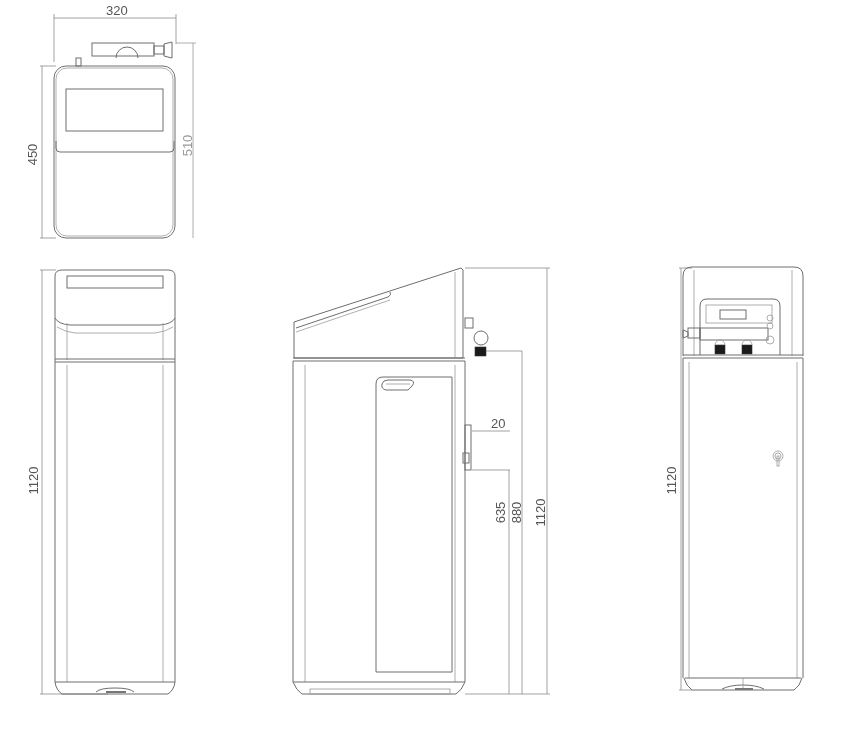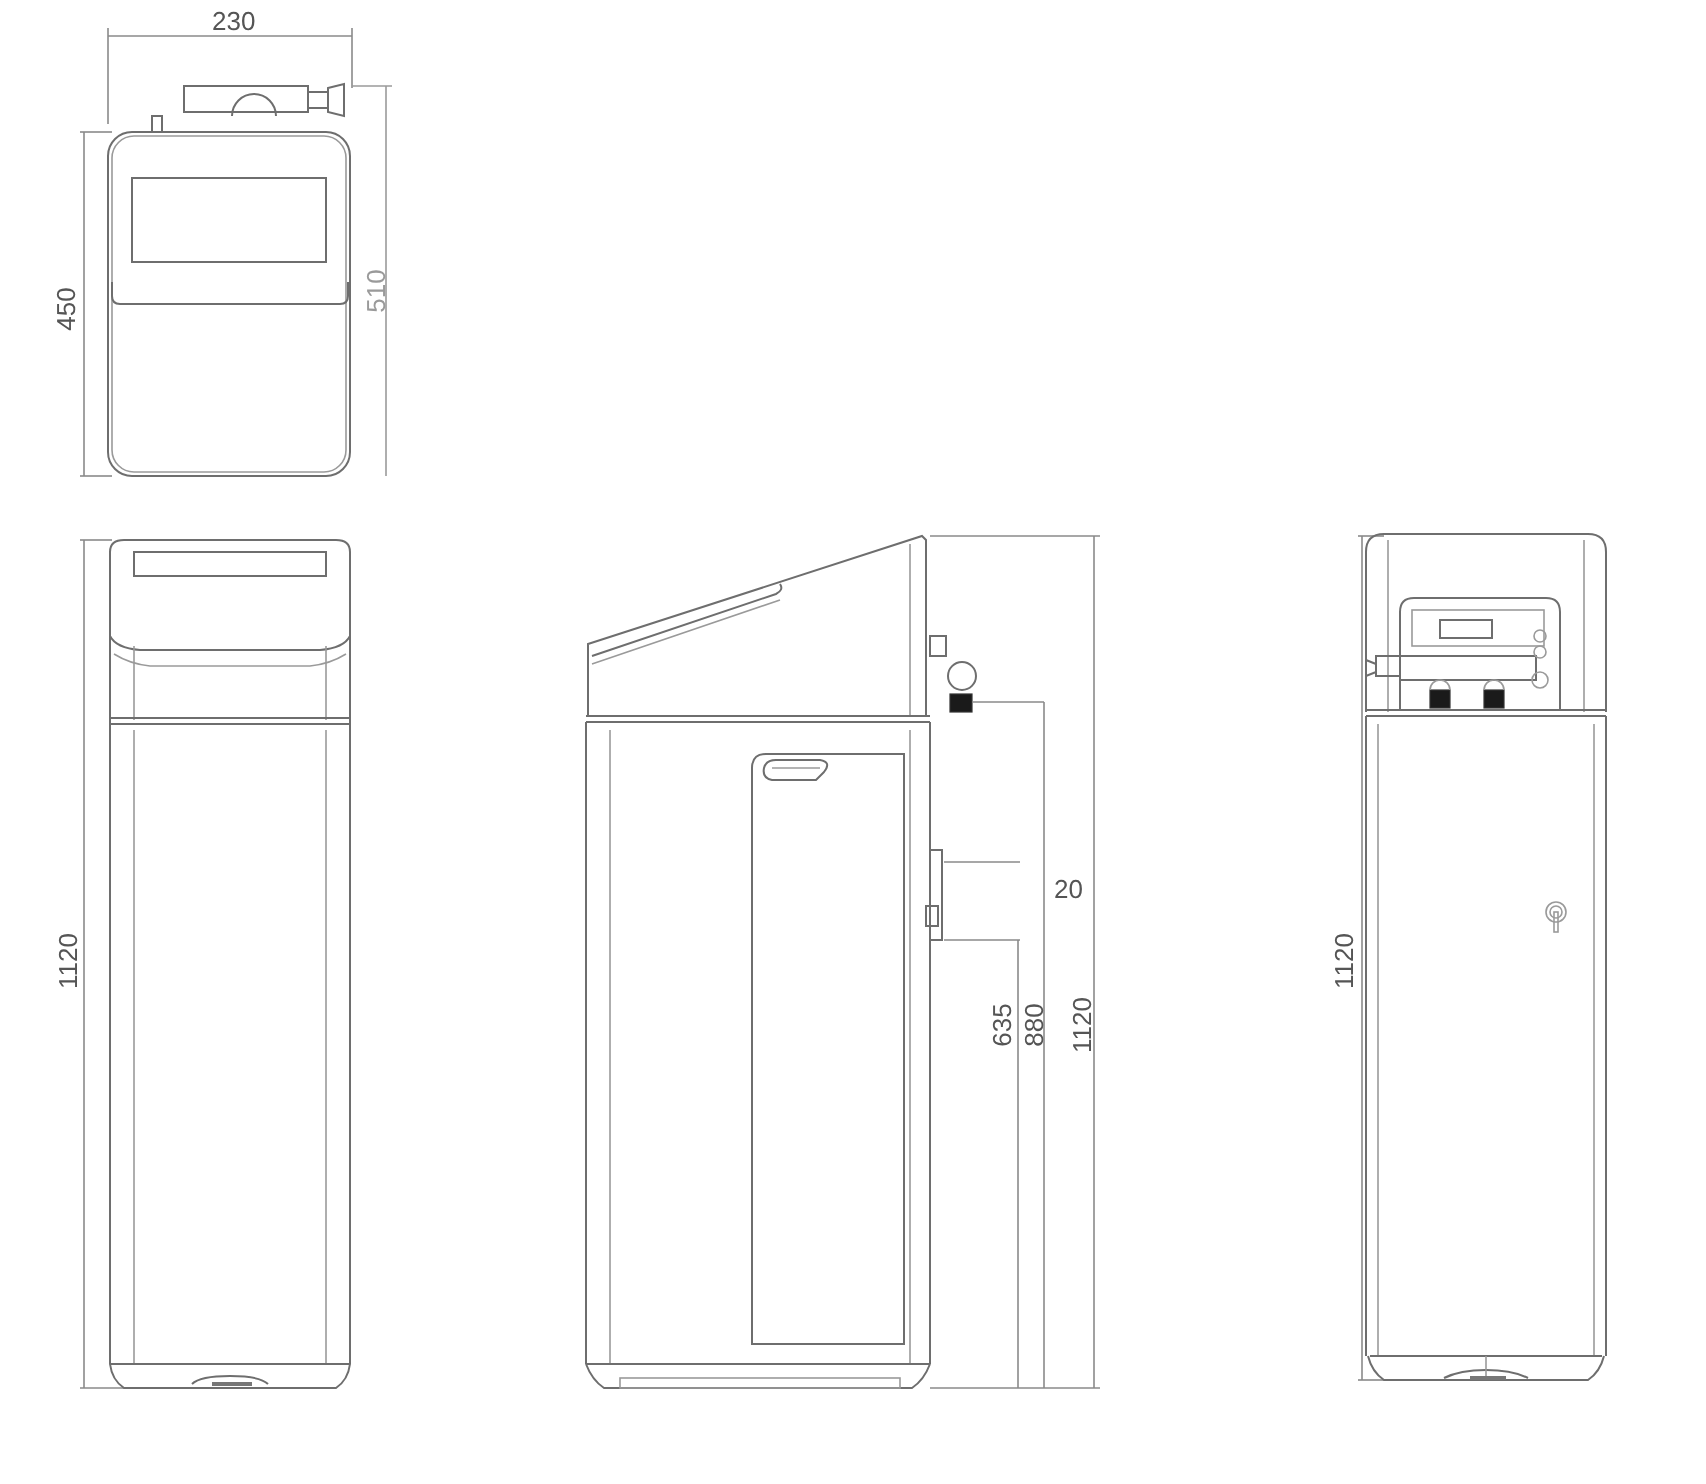--- a/index.html
+++ b/index.html
@@ -141,21 +141,21 @@
     <rect class="lt" x="777" y="456" width="2" height="10"></rect>
 
     <line class="ln" x1="685" y1="678" x2="801" y2="678"></line>
     <path class="ln" d="M684 678 Q686 686 692 690 L794 690 Q800 686 802 678"></path>
     <path class="ln" d="M722 689 Q730 685 743 685 Q756 685 764 689"></path>
     <line class="lt" x1="743" y1="678" x2="743" y2="690"></line>
     <rect x="735" y="688" width="18" height="2" fill="#777"></rect>
   </g>
 </svg>
 
-<div class="lbl" style="left:106px;top:4px;">230</div>
+<div class="lbl" style="left:106px;top:4px;">320</div>
 <div class="lbl rot" style="left:22px;top:148px;">450</div>
 <div class="lbl light rot" style="left:177px;top:139px;">510</div>
 <div class="lbl rot" style="left:20px;top:474px;">1120</div>
-<div class="lbl" style="left:491px;top:438px;margin-left:36px;">20</div>
+<div class="lbl" style="left:491px;top:417px;">20</div>
 <div class="lbl rot" style="left:490px;top:506px;">635</div>
 <div class="lbl rot" style="left:506px;top:506px;">880</div>
 <div class="lbl rot" style="left:527px;top:506px;">1120</div>
 <div class="lbl rot" style="left:658px;top:474px;">1120</div>
 
 </body></html>

